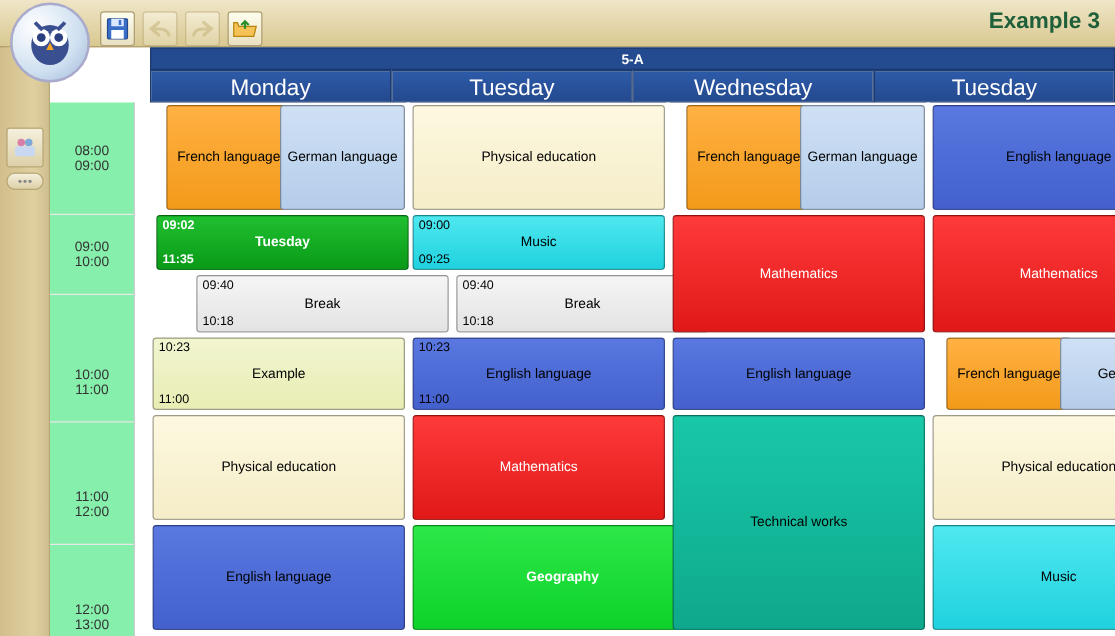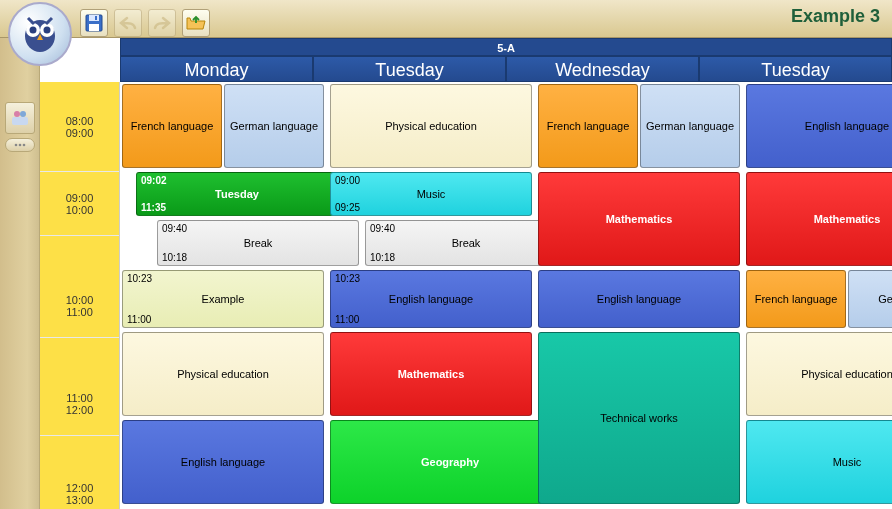--- a/index.html
+++ b/index.html
@@ -82,22 +82,22 @@
   }
   .day-header {
     flex:1;
     background:linear-gradient(#2d5aa8,#244a8f);
     color:#fff;font-weight:normal;text-align:center;
     line-height:26px;
     border:1px solid #1a3a70;
     font-size:18px;
   }
   .time-col {
-    position:absolute; left:0; top:44px; width:80px; bottom:0;
-    background:#fde047;
+    position:absolute; left:0; top:44px; width:68px; bottom:0;
+    background:#86efac;
     border-right:1px solid #ccc;
   }
   .time-slot {
     position:absolute;left:0;right:0;
     display:flex;flex-direction:column;align-items:center;justify-content:center;
     font-size:11px;color:#333;
     border-bottom:1px solid #e8e8e8;
   }
   .cells {
     position:absolute; left:80px; right:0; top:44px; bottom:0;
@@ -113,26 +113,26 @@
     display:flex;align-items:center;justify-content:center;
     text-align:center;
     font-size:11px;
     padding:2px;
     overflow:hidden;
     cursor:pointer;
   }
   .block .t-start{position:absolute;top:2px;left:4px;font-size:10px;}
   .block .t-end{position:absolute;bottom:2px;left:4px;font-size:10px;}
   
-  .c-orange{background:linear-gradient(#ffb143,#f39a1a);color:#000;}
+  .c-orange{background:linear-gradient(#ffb143,#f39a1a);color:#000;margin-left:11px;}
   .c-ltblue{background:linear-gradient(#cfe0f5,#b5cdea);color:#000;}
   .c-cream{background:linear-gradient(#fdf8e0,#f5edc8);color:#000;}
   .c-green{background:linear-gradient(#1fbf2f,#0a9a18);color:#fff;font-weight:bold;}
   .c-cyan{background:linear-gradient(#4fe8f0,#1fd2de);color:#000;}
-  .c-red{background:linear-gradient(#ff3a3a,#e01818);color:#fff;font-weight:bold;}
+  .c-red{background:linear-gradient(#ff3a3a,#e01818);color:#fff;font-weight:normal;}
   .c-grey{background:linear-gradient(#f5f5f5,#e3e3e3);color:#000;margin-left:35px;}
   .c-ltyellow{background:linear-gradient(#f2f5cf,#e8edb4);color:#000;}
   .c-blue{background:linear-gradient(#5a78e0,#4360cc);color:#000;}
   .c-bgreen{background:linear-gradient(#2de848,#0dd22a);color:#fff;font-weight:bold;}
   .c-teal{background:linear-gradient(#18c8a8,#0fa88c);color:#000;}
 </style>
 </head>
 <body>
 
 <div class="topbar">
@@ -223,21 +223,21 @@
         </div>
       </div>
     <div class="cells" id="cells">
         <div class="daycol" style="left: 0px; width: 208px;">
           <div class="block c-orange" style="top: 2px; height: 84px; left: 2px; width: 100px;">
             <span>French language</span>
           </div>
           <div class="block c-ltblue" style="top: 2px; height: 84px; left: 104px; width: 100px;">
             <span>German language</span>
           </div>
-          <div class="block c-green" style="top: 90px; height: 44px; left: 16px; width: 202px; text-align: center;">
+          <div class="block c-green" style="top: 90px; height: 44px; left: 5px; width: 202px; text-align: center;">
             <span class="t-start">09:02</span>
             <span>Tuesday</span>
             <span class="t-end">11:35</span>
           </div>
           <div class="block c-grey" style="top: 138px; height: 46px; left: 2px; width: 202px;">
             <span class="t-start">09:40</span>
             <span>Break</span>
             <span class="t-end">10:18</span>
           </div>
           <div class="block c-ltyellow" style="top: 188px; height: 58px; left: 2px; width: 202px;">

